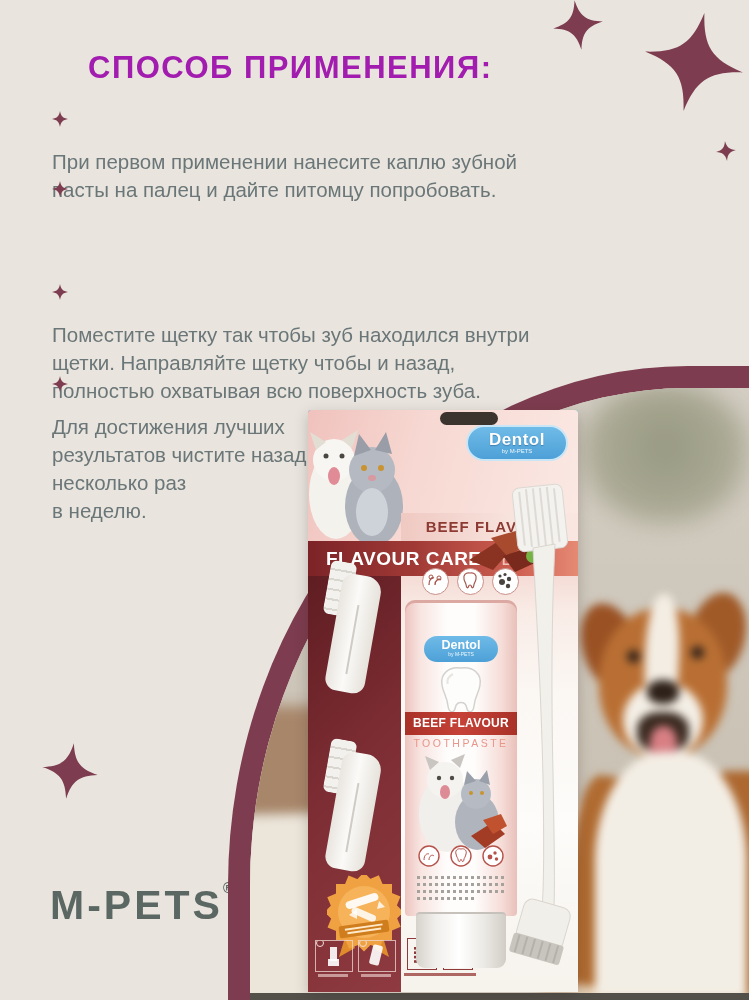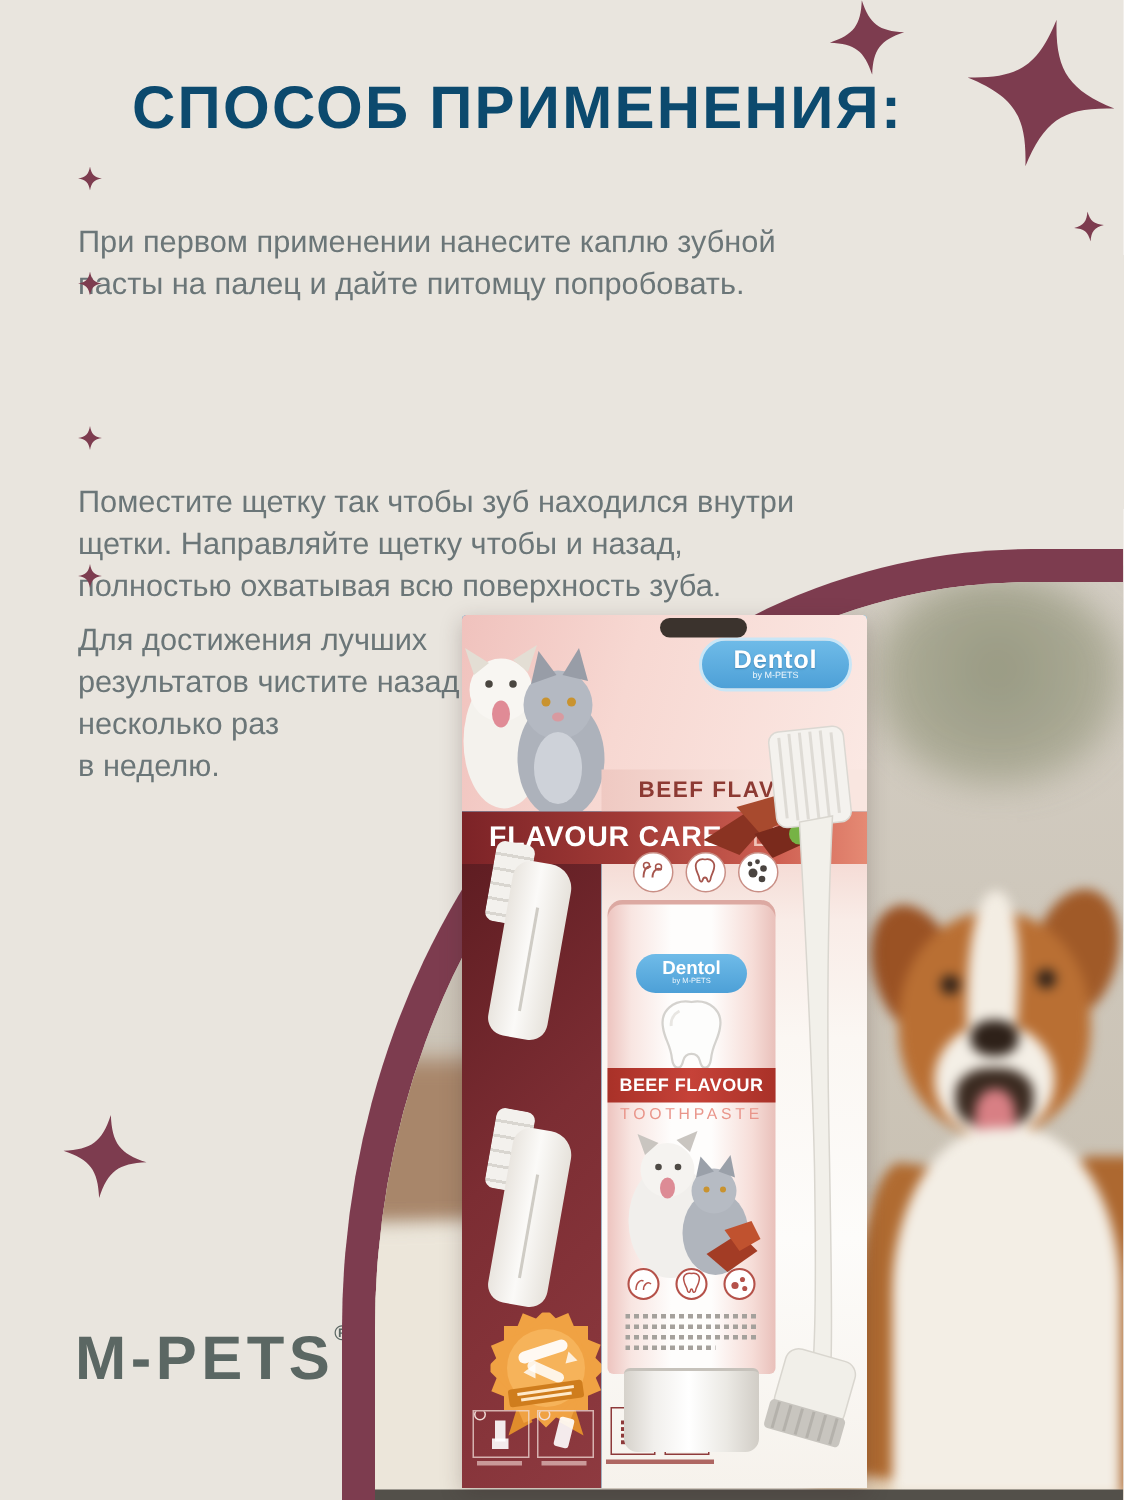--- a/index.html
+++ b/index.html
@@ -1,22 +1,22 @@
 <!DOCTYPE html>
 <html><head>
 <meta charset="utf-8">
 <style>
   html,body{margin:0;padding:0;}
   body{font-family:"Liberation Sans", sans-serif;}
   .canvas{position:relative;width:749px;height:1000px;background:#e9e5de;overflow:hidden;}
   .abs{position:absolute;}
 
   
-  .page-title{position:absolute;left:88px;top:50px;font-size:40px;font-weight:bold;
-    letter-spacing:1.5px;color:#0c4a6e;}
+  .page-title{position:absolute;left:88px;top:50px;font-size:31px;font-weight:bold;
+    letter-spacing:1.5px;color:#a21caf;}
   .bullet{position:absolute;left:52px;display:flex;gap:21px;align-items:flex-start;flex-direction:column;}
   .bullet .diamond{flex:0 0 auto;width:16px;height:16px;margin-top:5px;}
   .bullet-text{font-size:20.5px;line-height:28px;color:#6b7678;white-space:pre-line;}
   .b1{top:106px;width:640px;} .b2{top:176px;width:640px;}
   .b3{top:279px;width:640px;} .b4{top:371px;width:360px;}
   .brand{position:absolute;left:50px;top:880px;font-size:41px;font-weight:bold;
     letter-spacing:3px;color:#5b6763;}
   .brand sup{font-size:14px;vertical-align:26px;letter-spacing:0;}
 
   

